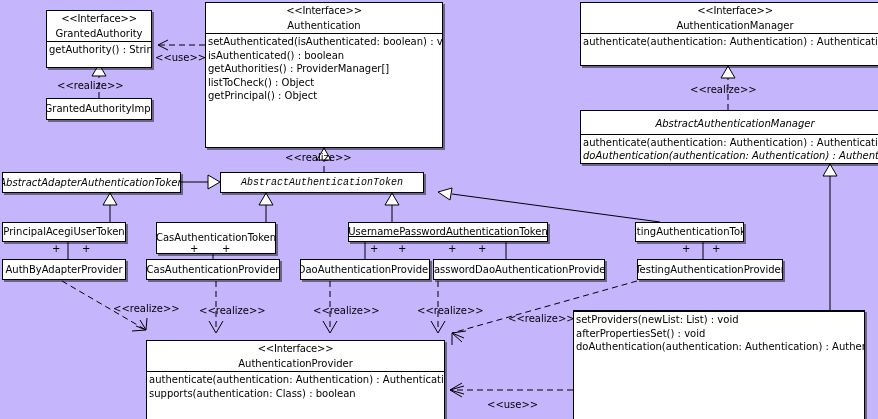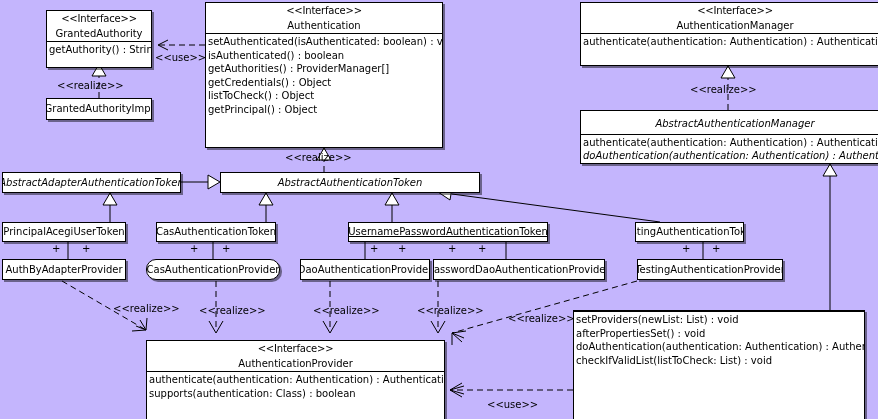--- a/index.html
+++ b/index.html
@@ -216,21 +216,20 @@
 
   <div class="uml-class" style="left:205px; top:2px; width:238px; height:146px;">
     <div class="hdr">
       <span class="stereo">&lt;&lt;Interface&gt;&gt;</span>
       <span class="cname">Authentication</span>
     </div>
     <div class="ops">
       <span class="op">setAuthenticated(isAuthenticated: boolean) : void</span>
       <span class="op">isAuthenticated() : boolean</span>
       <span class="op">getAuthorities() : ProviderManager[]</span>
-      <span class="op">getCredentials() : Object</span>
       <span class="op">listToCheck() : Object</span>
       <span class="op">getPrincipal() : Object</span>
     </div>
   </div>
 
   <div class="uml-class" style="left:580px; top:2px; width:310px; height:64px;">
     <div class="hdr">
       <span class="stereo">&lt;&lt;Interface&gt;&gt;</span>
       <span class="cname">AuthenticationManager</span>
     </div>
@@ -246,45 +245,45 @@
     <div class="ops">
       <span class="op">authenticate(authentication: Authentication) : Authentication</span>
       <span class="op italic">doAuthentication(authentication: Authentication) : Authentication</span>
     </div>
   </div>
 
   <div class="uml-class" style="left:2px; top:172px; width:179px; height:21px;">
     <div class="namebox italic">AbstractAdapterAuthenticationToken</div>
   </div>
 
-  <div class="uml-class" style="left:220px; top:172px; width:260px; height:21px;">
+  <div class="uml-class" style="left:220px; top:172px; width:204px; height:21px;font-family:Liberation Mono, monospace;">
     <div class="namebox italic">AbstractAuthenticationToken</div>
   </div>
 
   <div class="uml-class" style="left:2px; top:222px; width:124px; height:20px;">
     <div class="namebox">PrincipalAcegiUserToken</div>
   </div>
 
-  <div class="uml-class" style="left:156px; top:222px; width:120px; height:20px;">
+  <div class="uml-class" style="left:156px; top:222px; width:120px; height:32px;">
     <div class="namebox">CasAuthenticationToken</div>
   </div>
 
   <div class="uml-class" style="left:348px; top:222px; width:200px; height:20px;text-decoration:underline;">
     <div class="namebox">UsernamePasswordAuthenticationToken</div>
   </div>
 
   <div class="uml-class" style="left:635px; top:222px; width:109px; height:20px;">
     <div class="namebox">TestingAuthenticationToken</div>
   </div>
 
   <div class="uml-class" style="left:2px; top:259px; width:124px; height:21px;">
     <div class="namebox">AuthByAdapterProvider</div>
   </div>
 
-  <div class="uml-class" style="left:146px; top:259px; width:134px; height:21px;border-radius:10px;">
+  <div class="uml-class" style="left:146px; top:259px; width:134px; height:21px;">
     <div class="namebox">CasAuthenticationProvider</div>
   </div>
 
   <div class="uml-class" style="left:300px; top:259px; width:130px; height:21px;">
     <div class="namebox">DaoAuthenticationProvider</div>
   </div>
 
   <div class="uml-class" style="left:433px; top:259px; width:172px; height:21px;">
     <div class="namebox">PasswordDaoAuthenticationProvider</div>
   </div>
@@ -302,21 +301,20 @@
       <span class="op">authenticate(authentication: Authentication) : Authentication</span>
       <span class="op">supports(authentication: Class) : boolean</span>
     </div>
   </div>
 
   <div class="uml-class" style="left:573px; top:310px; width:292px; height:112px;">
     <div class="ops">
       <span class="op">setProviders(newList: List) : void</span>
       <span class="op">afterPropertiesSet() : void</span>
       <span class="op">doAuthentication(authentication: Authentication) : Authentication</span>
-      <span class="op">checkIfValidList(listToCheck: List) : void</span>
     </div>
   </div>
 
   <div class="edge-label" style="left:155px; top:52px;">&lt;&lt;use&gt;&gt;</div>
 
   <div class="edge-label" style="left:57px; top:80px;">&lt;&lt;realize&gt;&gt;</div>
 
   <div class="edge-label" style="left:285px; top:152px;">&lt;&lt;realize&gt;&gt;</div>
 
   <div class="edge-label" style="left:690px; top:84px;">&lt;&lt;realize&gt;&gt;</div>

